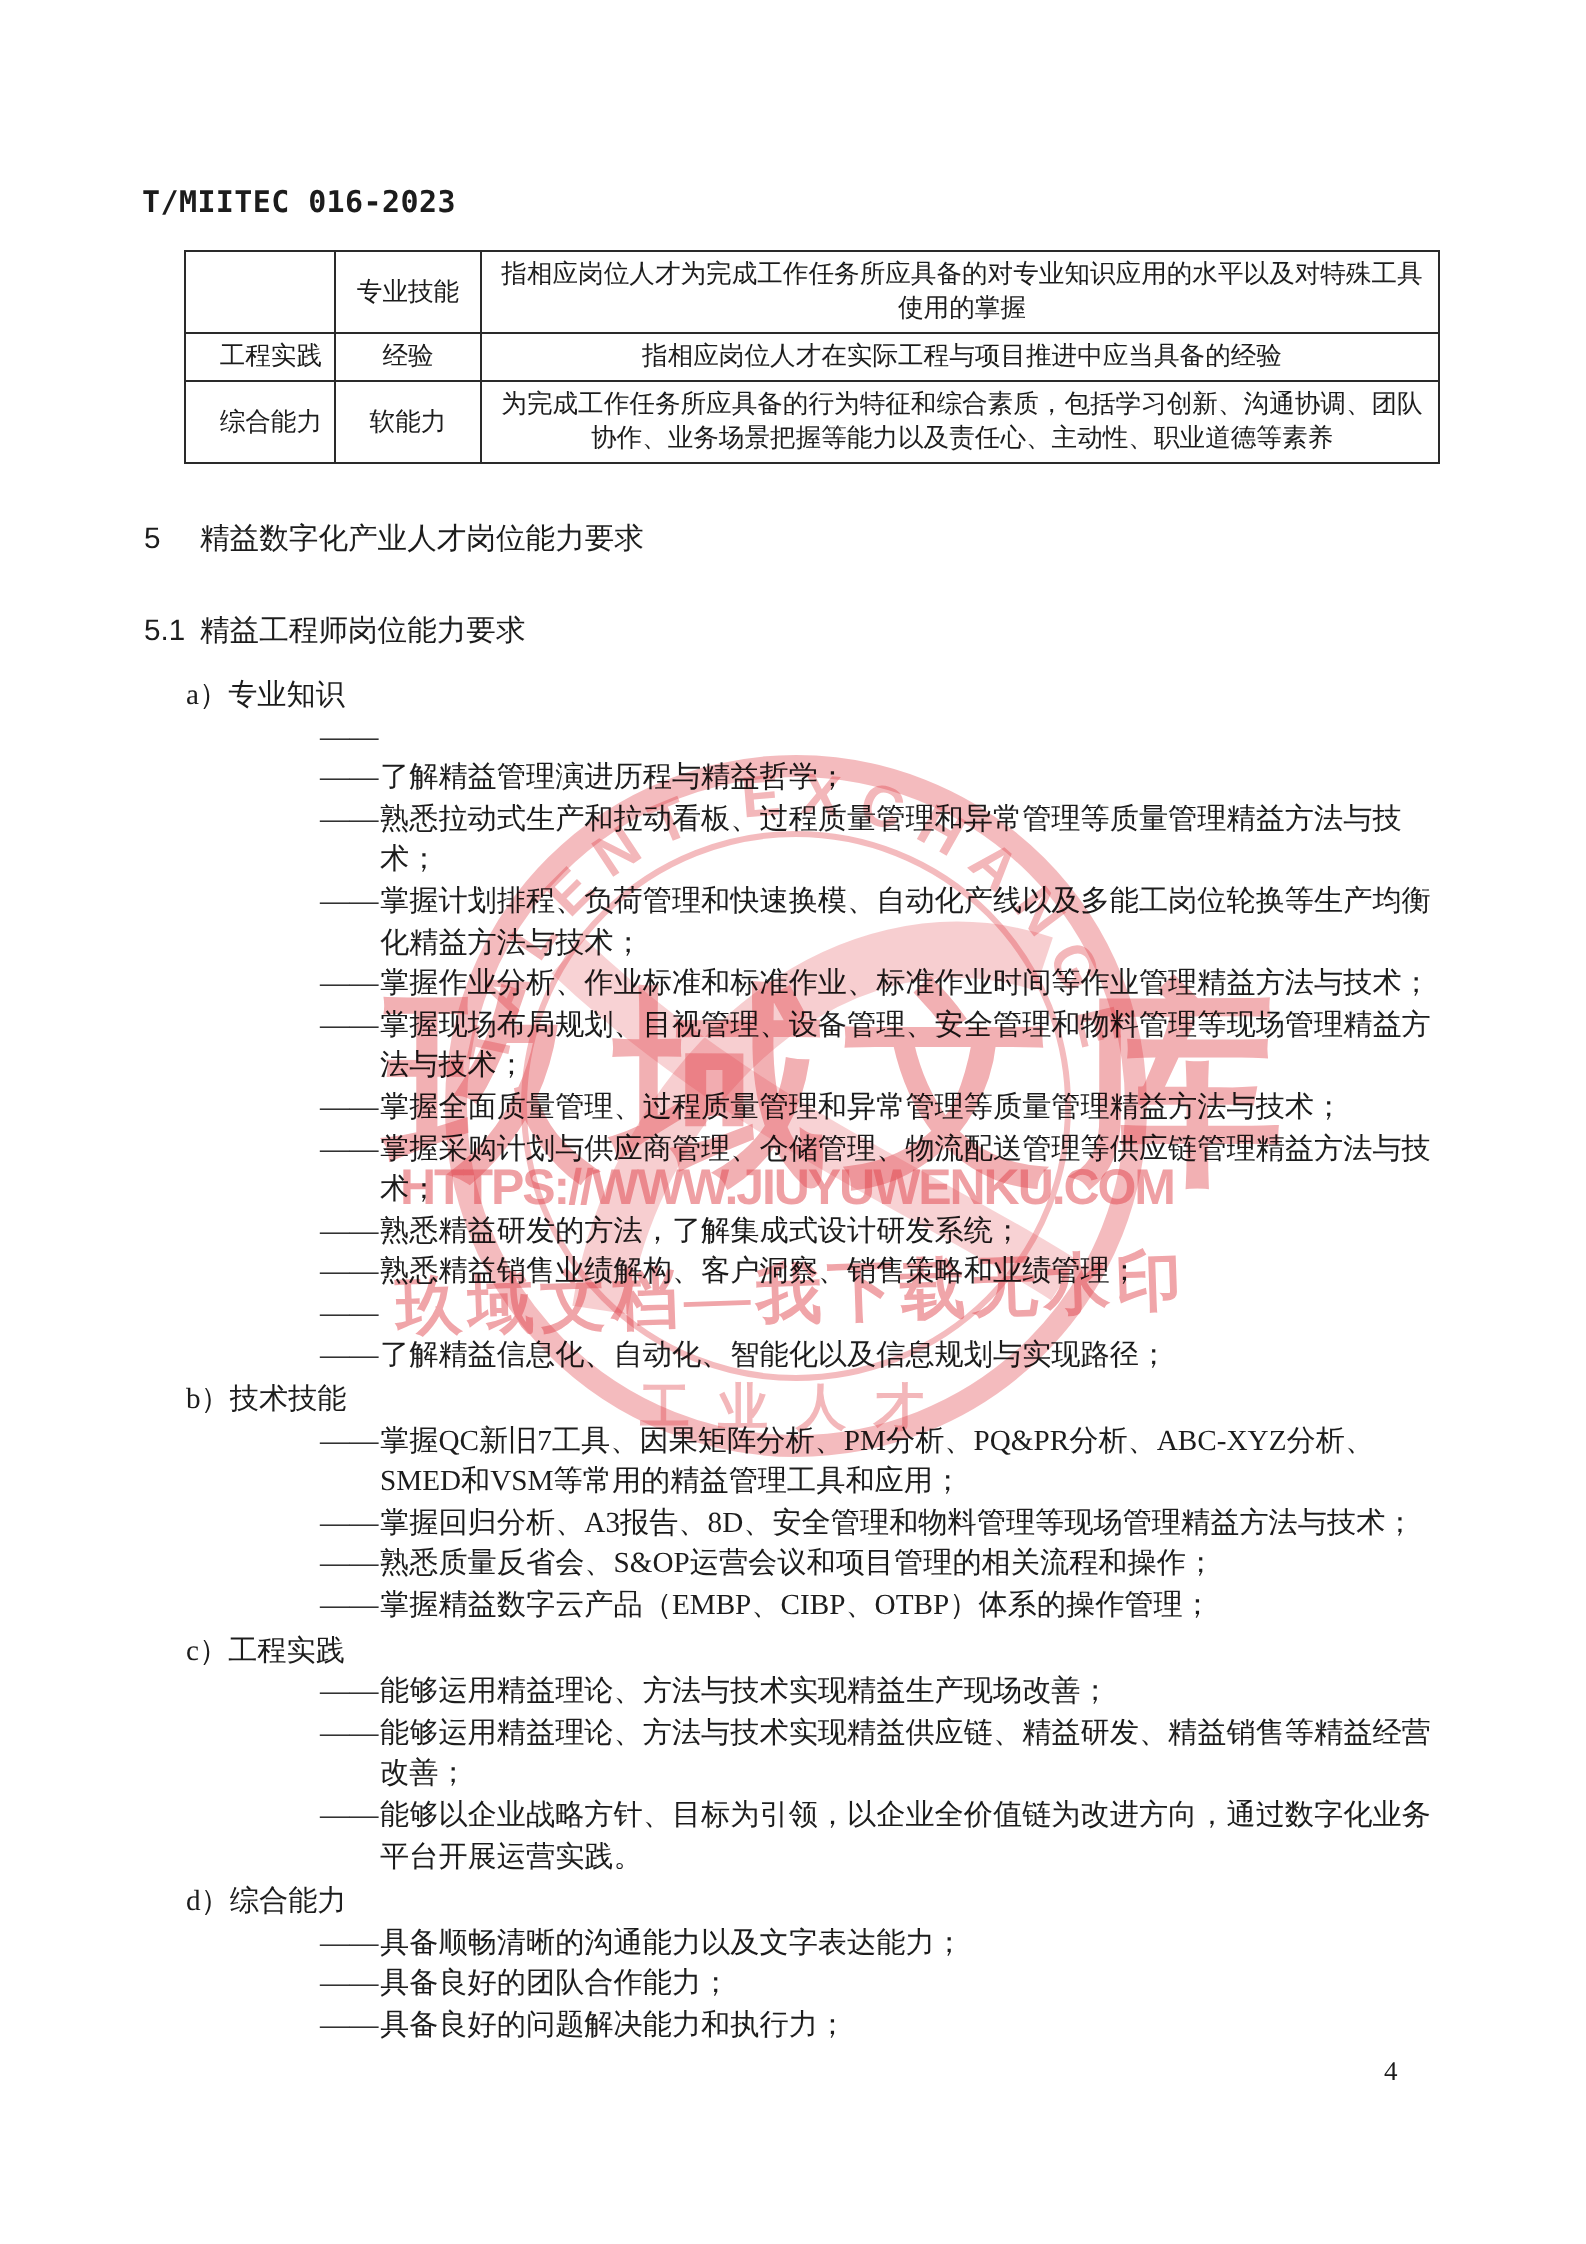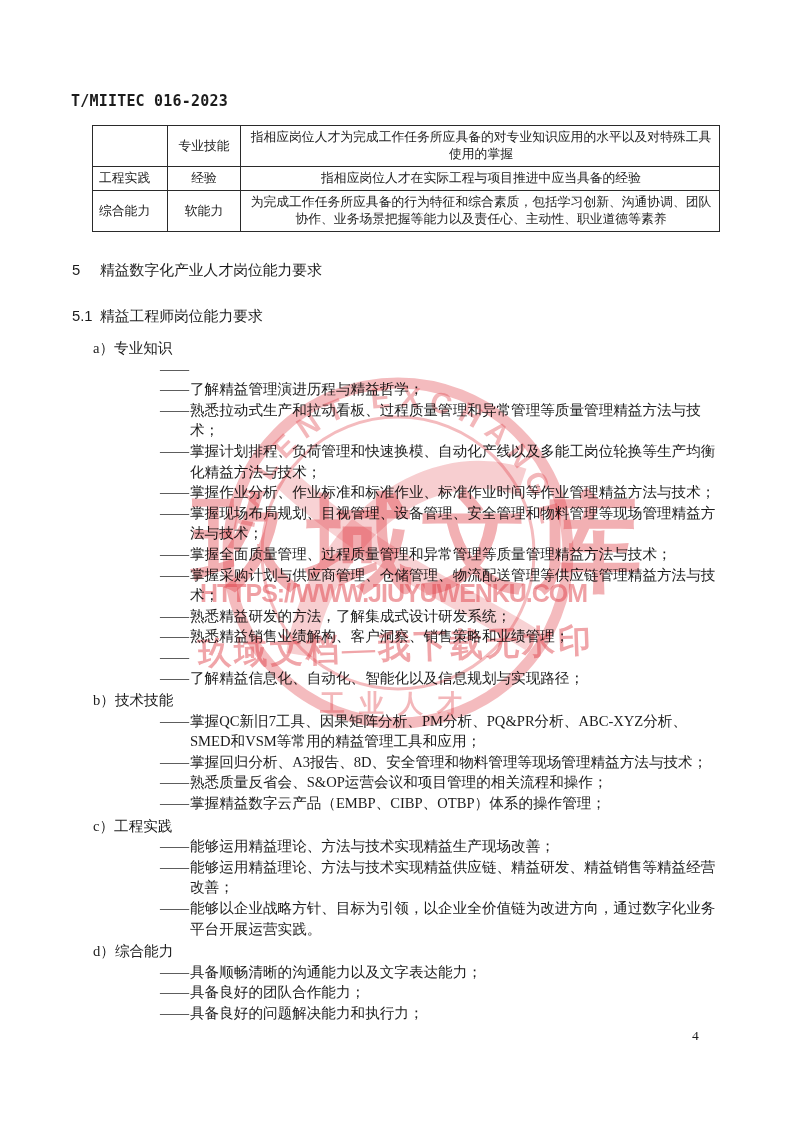--- a/index.html
+++ b/index.html
@@ -17,21 +17,21 @@
     font-family:"DejaVu Sans Mono","Liberation Mono",monospace;
     font-weight:bold; font-size:15px; letter-spacing:0.2px;
   }
   
   .cap-table {
     position:absolute; left:92px; top:125px; width:628px;
     border-collapse:collapse;
     font-size:12.8px; line-height:17px;
   }
   .cap-table td { border:1.2px solid #2a2a2a; padding:3px 6px; vertical-align:middle; }
-  .cap-table td.c1 { width:62px; text-align:left; }
+  .cap-table td.c1 { width:62px; text-align:right; }
   .cap-table td.c2 { width:60px; text-align:center; }
   .cap-table td.c3 { text-align:center; padding-left:8px; padding-right:6px; }
   
   .content {
     position:absolute; left:72px; top:261px; width:648px;
     font-size:14.6px; line-height:20.6px;
   }
   .heading {
     font-family:"Liberation Sans","DejaVu Sans",sans-serif;
     font-weight:normal; font-size:14.8px; line-height:18px;

